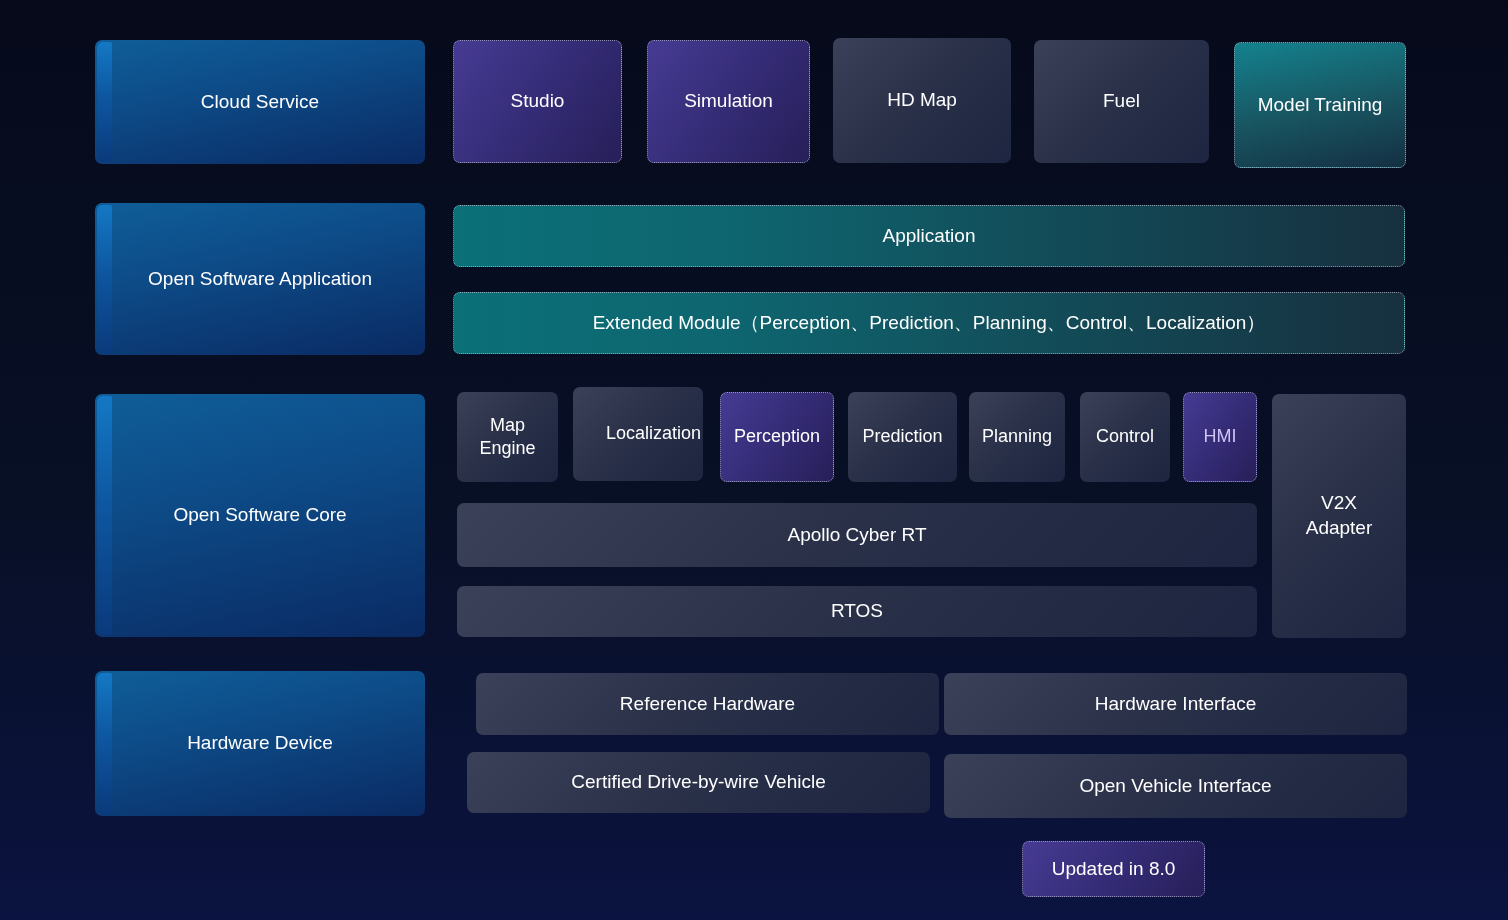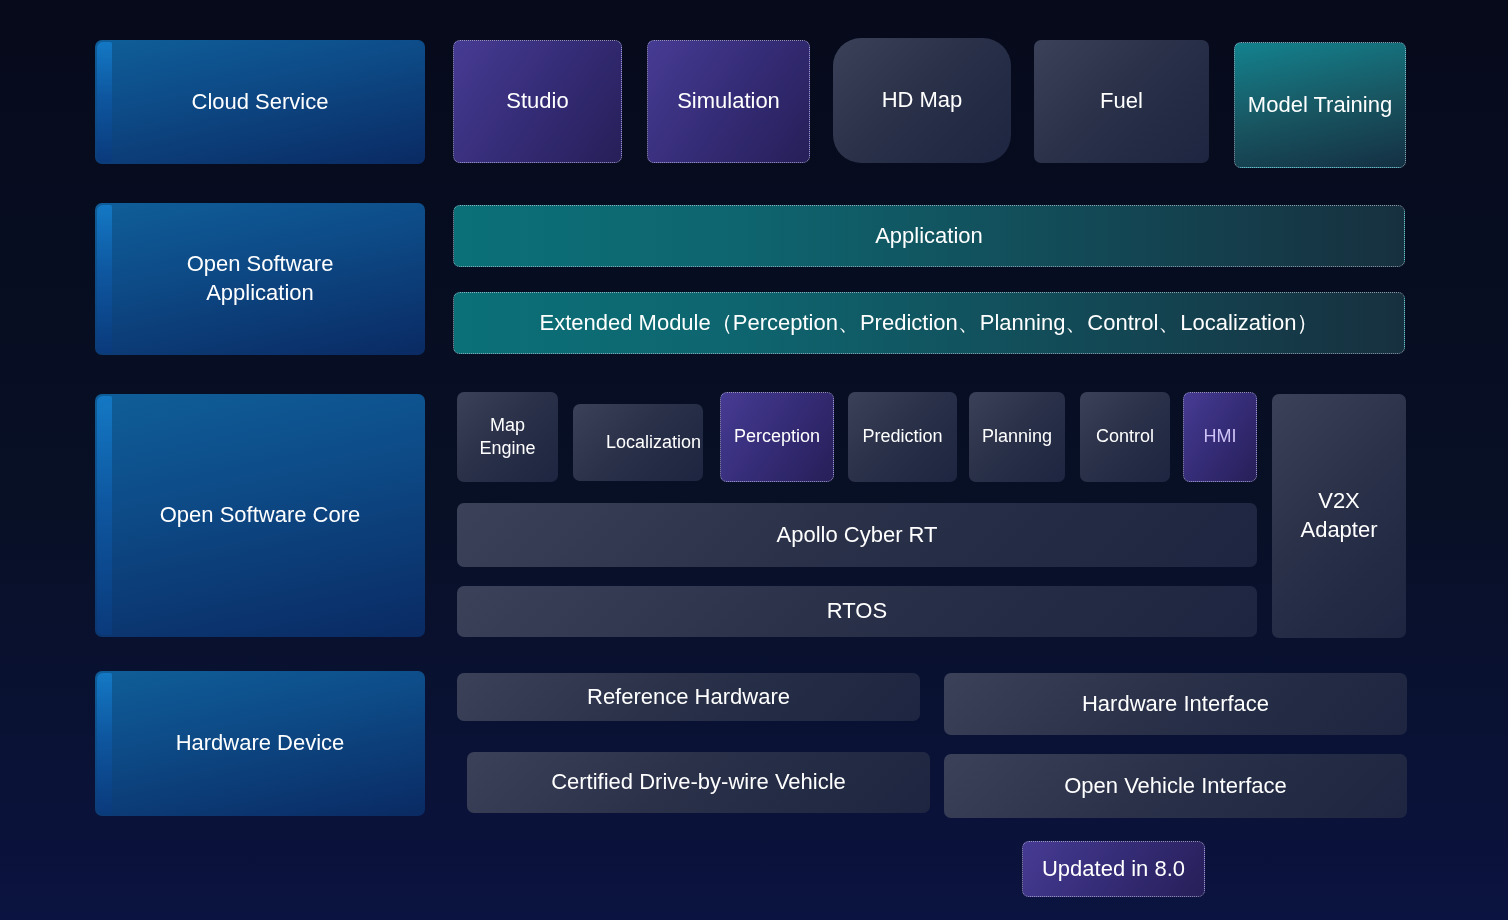--- a/index.html
+++ b/index.html
@@ -11,21 +11,21 @@
     color:#ffffff;
     overflow:hidden;
   }
   .box{
     position:absolute;
     border-radius:7px;
     display:flex;
     align-items:center;
     justify-content:center;
     text-align:center;
-    font-size:22px;
+    font-size:19px;
     line-height:1.3;
     color:#ffffff;
     box-sizing:border-box;
   }
   
   .cat{
     background:linear-gradient(168deg,#0f5e99 0%,#0d4b87 40%,#0a2a63 100%);
     overflow:hidden;
   }
   .cat .stripe{
@@ -65,21 +65,21 @@
   <div class="box cat" style="left:95px;top:40px;width:330px;height:124px;">
     <div class="stripe"></div>
     <span>Cloud Service</span>
   </div>
   <div class="box purple" style="left:453px;top:40px;width:169px;height:123px;">
     <span>Studio</span>
   </div>
   <div class="box purple" style="left:647px;top:40px;width:163px;height:123px;">
     <span>Simulation</span>
   </div>
-  <div class="box slate" style="left:833px;top:38px;width:178px;height:125px;border-radius:28px;">
+  <div class="box slate" style="left:833px;top:38px;width:178px;height:125px;">
     <span>HD Map</span>
   </div>
   <div class="box slate" style="left:1034px;top:40px;width:175px;height:123px;">
     <span>Fuel</span>
   </div>
   <div class="box tealbox" style="left:1234px;top:42px;width:172px;height:126px;">
     <span>Model Training</span>
   </div>
 
   <div class="box cat" style="left:95px;top:203px;width:330px;height:152px;">
@@ -93,21 +93,21 @@
     <span>Extended Module（Perception、Prediction、Planning、Control、Localization）</span>
   </div>
 
   <div class="box cat" style="left:95px;top:394px;width:330px;height:243px;">
     <div class="stripe"></div>
     <span style="max-width:220px;">Open Software Core</span>
   </div>
   <div class="box slate small" style="left:457px;top:392px;width:101px;height:90px;">
     <span style="max-width:70px;">Map Engine</span>
   </div>
-  <div class="box slate small" style="left:573px;top:404px;width:130px;height:77px;padding-left:31px;">
+  <div class="box slate small" style="left:573px;top:387px;width:130px;height:94px;padding-left:31px;">
     <span>Localization</span>
   </div>
   <div class="box purple small" style="left:720px;top:392px;width:114px;height:90px;">
     <span>Perception</span>
   </div>
   <div class="box slate small" style="left:848px;top:392px;width:109px;height:90px;">
     <span>Prediction</span>
   </div>
   <div class="box slate small" style="left:969px;top:392px;width:96px;height:90px;">
     <span>Planning</span>
@@ -125,21 +125,21 @@
     <span>Apollo Cyber RT</span>
   </div>
   <div class="box slate" style="left:457px;top:586px;width:800px;height:51px;">
     <span>RTOS</span>
   </div>
 
   <div class="box cat" style="left:95px;top:671px;width:330px;height:145px;">
     <div class="stripe"></div>
     <span>Hardware Device</span>
   </div>
-  <div class="box slate" style="left:457px;top:673px;width:463px;height:48px;">
+  <div class="box slate" style="left:476px;top:673px;width:463px;height:62px;">
     <span>Reference Hardware</span>
   </div>
   <div class="box slate" style="left:944px;top:673px;width:463px;height:62px;">
     <span>Hardware Interface</span>
   </div>
   <div class="box slate" style="left:457px;top:752px;width:463px;height:61px;margin-left:10px;">
     <span>Certified Drive-by-wire Vehicle</span>
   </div>
   <div class="box slate" style="left:944px;top:754px;width:463px;height:64px;">
     <span>Open Vehicle Interface</span>

